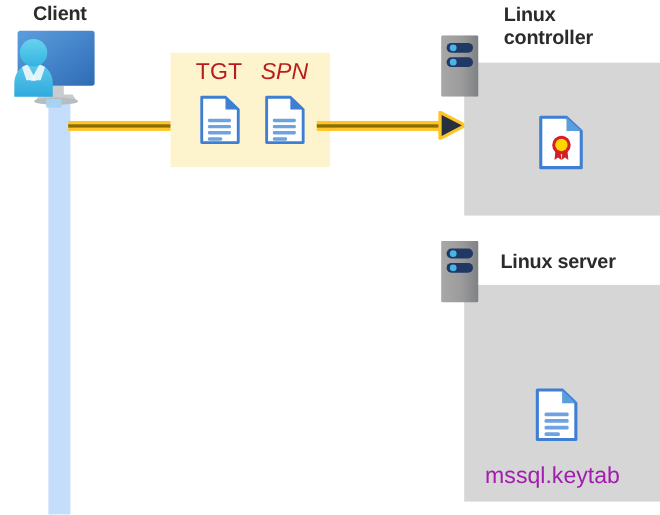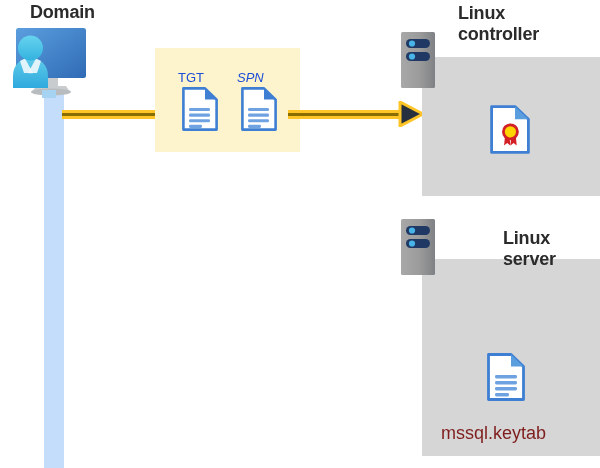--- a/index.html
+++ b/index.html
@@ -23,32 +23,31 @@
     position: absolute;
     font-weight: bold;
     color: #2b2b2b;
     font-size: 18px;
     line-height: 21px;
     letter-spacing: -0.2px;
     white-space: pre-line;
   }
   .label-plain {
     position: absolute;
-    color: #7f1d1d;
-    font-size: 18px;
+    color: #a21caf;
+    font-size: 21px;
     line-height: 20px;
     white-space: nowrap;
   }
   .tag-label {
     position: absolute;
-    color: #1d4ed8;
-    font-size: 13px;
+    color: #b91c1c;
+    font-size: 21px;
     line-height: 19px;
     white-space: nowrap;
-    margin-top: 12px;
   }
 
   
   #lifeline {
     position: absolute;
     left: 44px;
     top: 88px;
     width: 20px;
     height: 380px;
     background: #c4ddfa;
@@ -112,21 +111,21 @@
   
   .icon-abs { position: absolute; }
 </style>
 </head>
 <body>
 
 <div id="canvas">
 
   <div id="lifeline"></div>
 
-  <div class="label-bold" style="left:30px; top:2px;">Domain</div>
+  <div class="label-bold" style="left:30px; top:2px;">Client</div>
 
   <div id="client-icon">
     <svg width="92" height="72" viewBox="0 0 92 72" xmlns="http://www.w3.org/2000/svg">
       <defs>
         <linearGradient id="monGrad" x1="0" y1="0" x2="1" y2="1">
           <stop offset="0%" stop-color="#5b9ede"></stop>
           <stop offset="100%" stop-color="#2f6bb5"></stop>
         </linearGradient>
         <linearGradient id="headGrad" x1="0" y1="0" x2="0" y2="1">
           <stop offset="0%" stop-color="#67d3ee"></stop>
@@ -226,21 +225,21 @@
       <path d="M26 2.6 V15.2 H39.4 Z" fill="#5b9ede"></path>
       <path d="M16.2 30 h4 l1.2 11.5 l-3.2 -2.4 l-3.1 2.4 z" fill="#d31f26"></path>
       <path d="M22.6 30 h4 l1.1 11.5 l-3.1 -2.4 l-3.2 2.4 z" fill="#d31f26"></path>
       <circle cx="21.4" cy="27.8" r="8.4" fill="#d31f26"></circle>
       <circle cx="21.4" cy="27.8" r="5.6" fill="#ffd500"></circle>
     </svg>
   </div>
 
   <div class="panel" style="left:422px; top:259px; width:178px; height:197px;"></div>
 
-  <div class="label-bold" style="left:455px; top:228px;margin-left:48px;">Linux server</div>
+  <div class="label-bold" style="left:455px; top:228px;">Linux server</div>
 
   <div class="rack-icon" style="left:401px; top:219px;">
     <svg width="34" height="56" viewBox="0 0 34 56" xmlns="http://www.w3.org/2000/svg">
       <defs>
         <linearGradient id="rackG2" x1="0" y1="0" x2="1" y2="0">
           <stop offset="0%" stop-color="#a8a8a8"></stop>
           <stop offset="55%" stop-color="#9b9b9b"></stop>
           <stop offset="100%" stop-color="#7e8184"></stop>
         </linearGradient>
       </defs>

